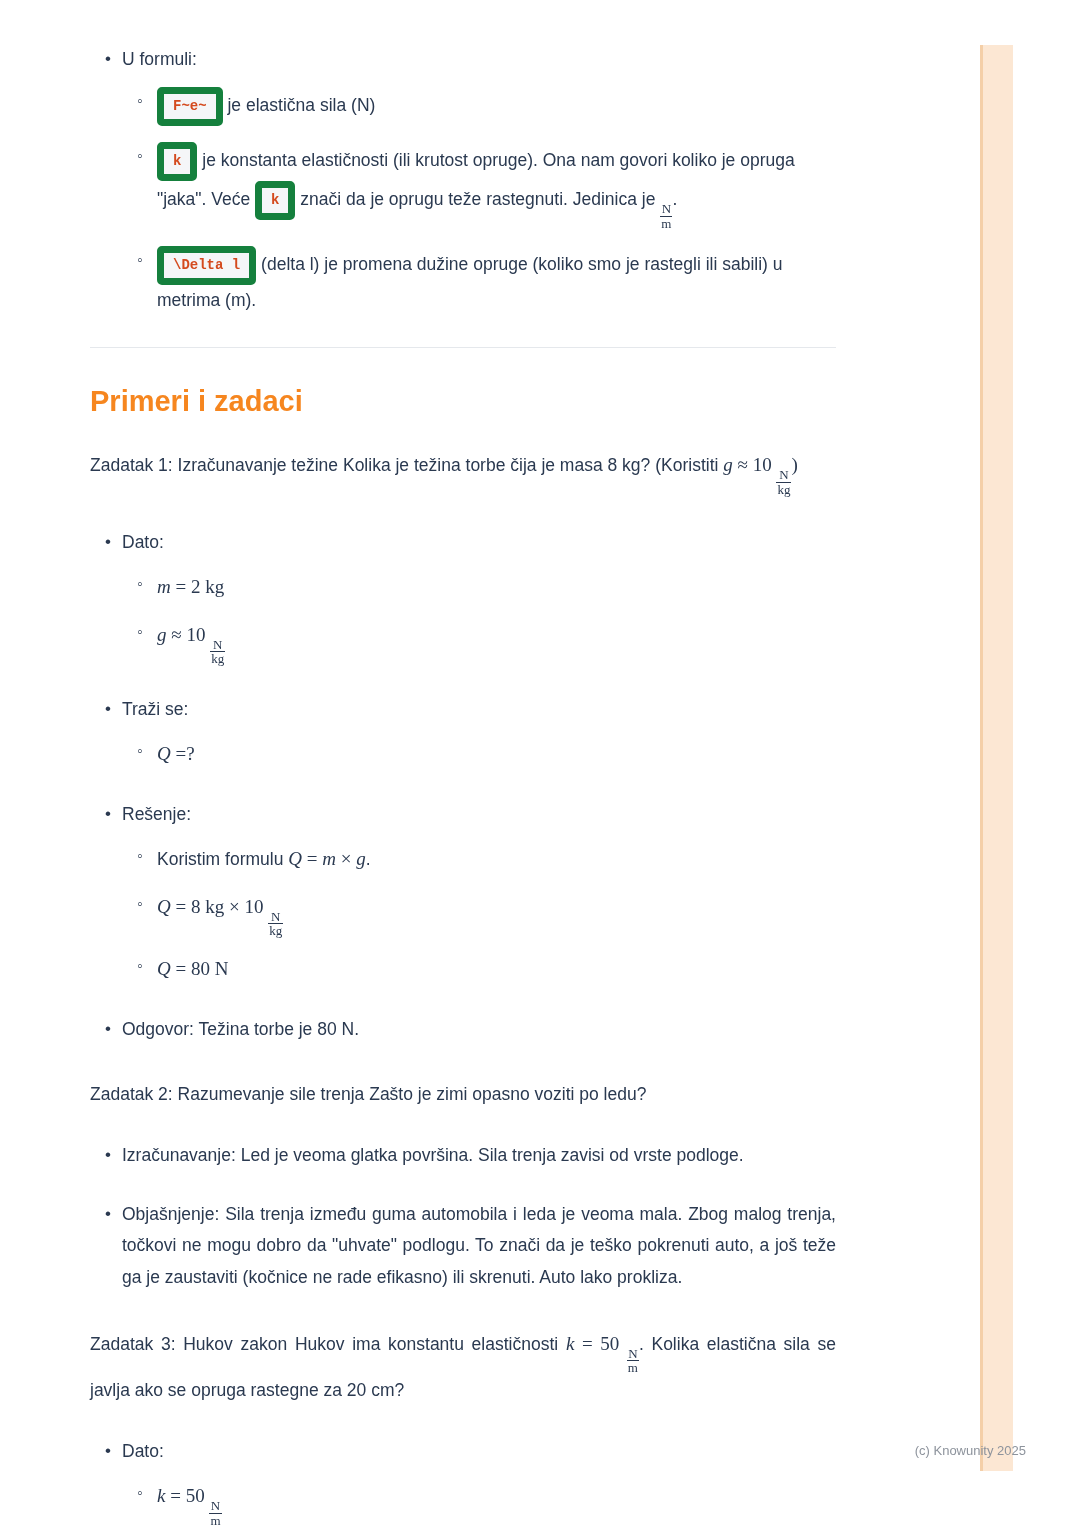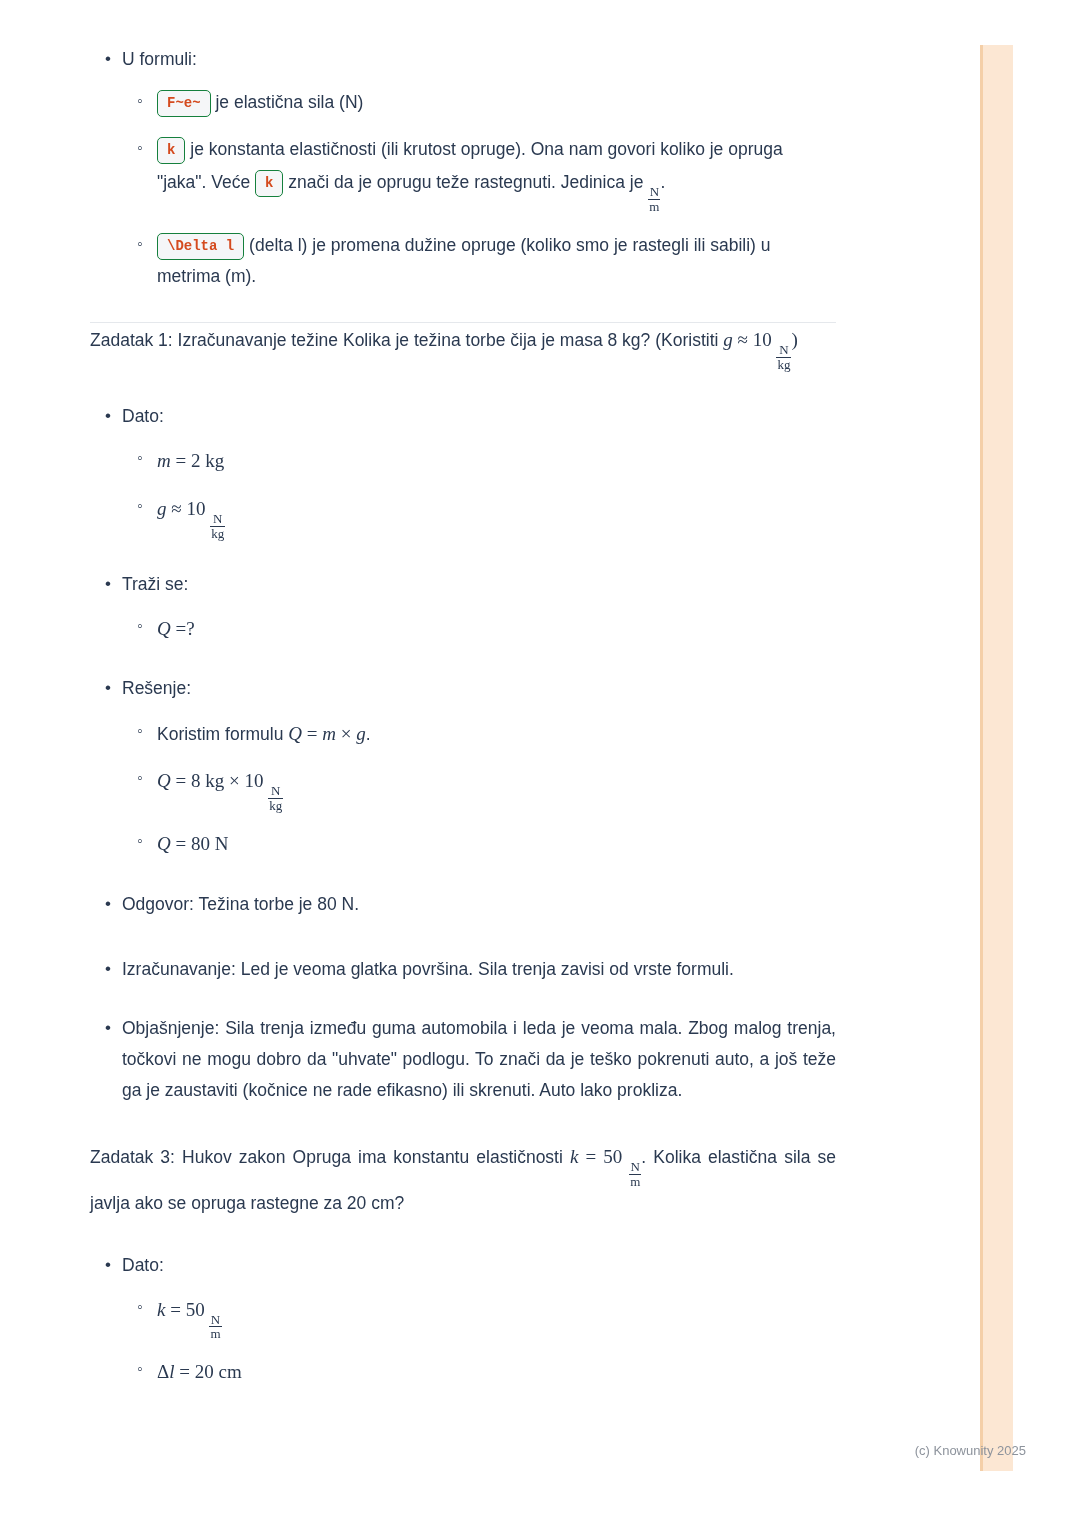--- a/index.html
+++ b/index.html
@@ -9,21 +9,21 @@
   .stripe{position:absolute;top:45px;right:67px;width:33px;height:1426px;background:#fce7d3;
           border-left:3px solid #f4cfa8;z-index:1;}
   .footer{position:absolute;right:54px;bottom:70px;font-size:13px;color:#8d939c;z-index:3;}
   .content{position:absolute;left:90px;top:44px;width:746px;z-index:2;font-size:17.5px;line-height:1.78;}
   .b{font-weight:400}
   .li{display:flex;align-items:flex-start}
   .m1{flex:0 0 17px;margin-left:15px;font-size:17px;}
   .m2{flex:0 0 20px;margin-left:47px;font-size:16px;}
   .li-body{flex:1;min-width:0}
   .code-chip{display:inline-block;font-family:"Liberation Mono","DejaVu Sans Mono",monospace;
-             font-size:14px;font-weight:700;color:#d44a1e;background:#f5f6f8;border:1px solid #15803d;
+             font-size:14px;font-weight:700;color:#d44a1e;background:#f5f6f8;border:7px solid #15803d;
              border-radius:5px;padding:2px 9px;line-height:1.5;vertical-align:1px;}
   .math{font-family:"Liberation Serif","DejaVu Serif",serif;font-size:19px;}
   .var{font-style:italic}
   .frac{display:inline-flex;flex-direction:column;align-items:center;line-height:1.05;font-size:13px;
         vertical-align:-8px;font-family:"Liberation Serif","DejaVu Serif",serif;font-style:normal;}
   .frac .num{padding:0 1px;}
   .frac .den{border-top:1px solid currentColor;padding:0 1px;}
   .divider{border:none;border-top:1px solid #e5e8ec;margin:30px 0 0 0;}
   .section-title{font-size:29px;line-height:1.2;font-weight:700;color:#f6861f;margin:36px 0 30px 0;}
   .para{margin:0 0 30px 0;}
@@ -89,20 +89,21 @@
           <span class="b">promena dužine</span>
           <span>opruge (koliko smo je rastegli ili sabili) u</span>
           <span class="b">metrima (m)</span><span>.</span>
         </div>
       </div>
 
     </div>
 
     <hr class="divider">
 
+    <h1 class="section-title">Primeri i zadaci</h1>
 
     <p class="para justify">
       <span class="b">Zadatak 1: Izračunavanje težine</span>
       <span>Kolika je težina torbe čija je masa 8 kg? (Koristiti</span>
       <span class="math"><span class="var">g</span> <span>≈ 10</span> <span class="frac">
             <span class="num">N</span>
             <span class="den">kg</span>
           </span><span>)</span></span>
     </p>
 
@@ -163,44 +164,48 @@
     <div class="group wide">
       <div class="li l1">
         <span class="m1">•</span>
         <div class="li-body">
           <span class="b">Odgovor:</span>
           <span>Težina torbe je 80 N.</span>
         </div>
       </div>
     </div>
 
+    <p class="para">
+      <span class="b">Zadatak 2: Razumevanje sile trenja</span>
+      <span>Zašto je zimi opasno voziti po ledu?</span>
+    </p>
 
     <div class="group">
       <div class="li l1">
         <span class="m1">•</span>
         <div class="li-body">
           <span class="b">Izračunavanje:</span>
-          <span>Led je veoma glatka površina. Sila trenja zavisi od vrste formuli.</span>
+          <span>Led je veoma glatka površina. Sila trenja zavisi od vrste podloge.</span>
         </div>
       </div>
     </div>
 
     <div class="group wide">
       <div class="li l1">
         <span class="m1">•</span>
         <div class="li-body justify">
           <span class="b">Objašnjenje:</span>
           <span>Sila trenja između guma automobila i leda je veoma mala. Zbog malog trenja, točkovi ne mogu dobro da "uhvate" podlogu. To znači da je teško pokrenuti auto, a još teže ga je zaustaviti (kočnice ne rade efikasno) ili skrenuti. Auto lako prokliza.</span>
         </div>
       </div>
     </div>
 
     <p class="para justify">
       <span class="b">Zadatak 3: Hukov zakon</span>
-      <span>Opruga ima konstantu elastičnosti</span>
+      <span>Hukov ima konstantu elastičnosti</span>
       <span class="math"><span class="var">k</span> <span>= 50</span> <span class="frac">
             <span class="num">N</span>
             <span class="den">m</span>
           </span></span><span>. Kolika elastična sila se javlja ako se opruga rastegne za 20 cm?</span>
     </p>
 
     <div class="group">
       <div class="li l1">
         <span class="m1">•</span>
         <div class="li-body"><span class="b">Dato:</span></div>

